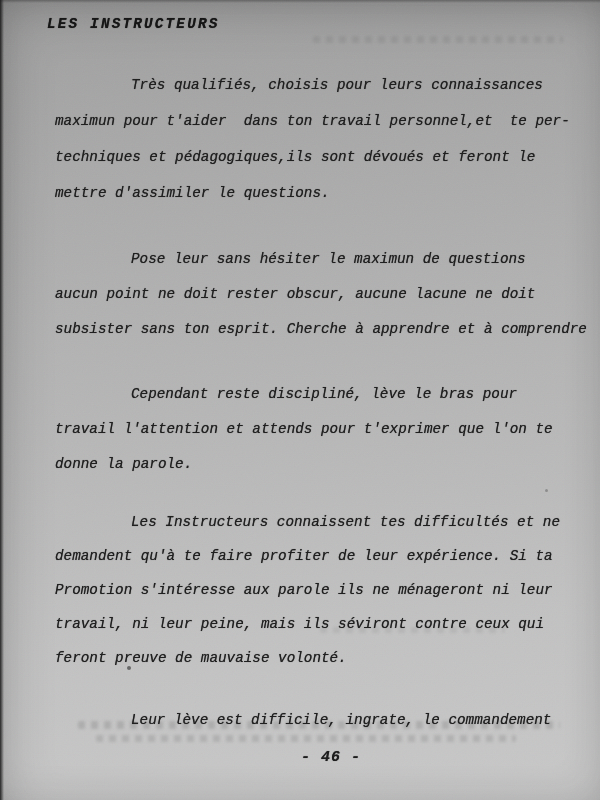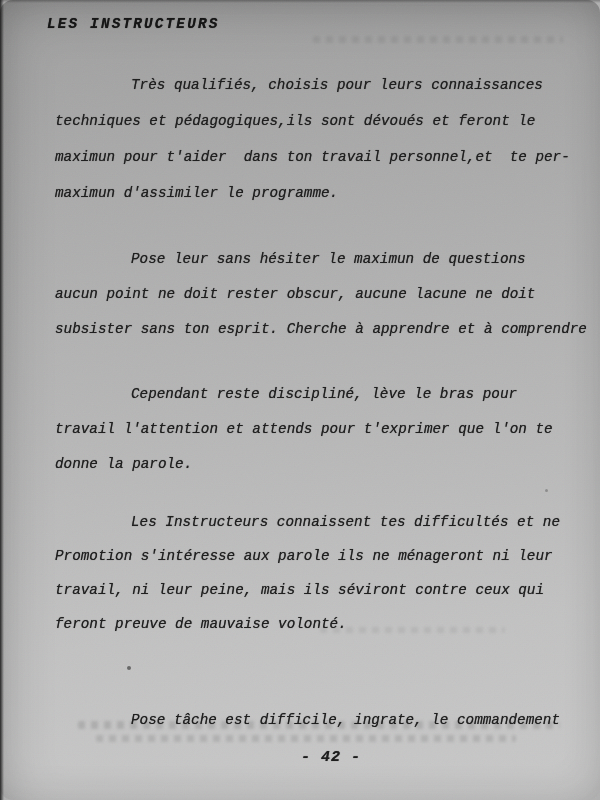--- a/index.html
+++ b/index.html
@@ -9,21 +9,20 @@
     background:#b0b0b0;
   }
   
   .paper{
     position:absolute;inset:0;
     background:linear-gradient(176deg,
       #9f9f9f 0%, #a8a8a8 18%, #b1b1b1 38%,
       #b9b9b9 58%, #c2c2c2 78%, #c8c8c8 100%);
     box-shadow:inset 10px 14px 60px -18px rgba(0,0,0,0.30),
                inset -6px -10px 50px -20px rgba(0,0,0,0.12);
-    border-radius:13px;
   }
   
   .scan-edge-left{
     position:absolute;left:0;top:0;width:4px;height:100%;
     background:linear-gradient(90deg,rgba(15,15,15,0.85),rgba(15,15,15,0));
   }
   .scan-edge-top{
     position:absolute;left:0;top:0;width:100%;height:3px;
     background:linear-gradient(180deg,rgba(30,30,30,0.35),rgba(30,30,30,0));
   }
@@ -92,42 +91,43 @@
   <div class="smudge" id="smudge-2"></div>
   <div class="smudge" id="smudge-3"></div>
   <div class="smudge" id="smudge-4"></div>
   <div class="speck" id="speck-1"></div>
   <div class="speck" id="speck-2"></div>
 
   <div class="title">LES INSTRUCTEURS</div>
 
   <p class="para" id="para-1">
     <span class="line first">Très qualifiés, choisis pour leurs connaissances</span>
+    <span class="line">maximun pour t'aider  dans ton travail personnel,et  te per-</span>
     <span class="line">techniques et pédagogiques,ils sont dévoués et feront le</span>
-    <span class="line">maximun pour t'aider  dans ton travail personnel,et  te per-</span>
-    <span class="line">maximun d'assimiler le programme.</span>
+    <span class="line">mettre d'assimiler le questions.</span>
   </p>
 
   <p class="para" id="para-2">
     <span class="line first">Pose leur sans hésiter le maximun de questions</span>
     <span class="line">aucun point ne doit rester obscur, aucune lacune ne doit</span>
     <span class="line">subsister sans ton esprit. Cherche à apprendre et à comprendre</span>
   </p>
 
   <p class="para" id="para-3">
     <span class="line first">Cependant reste discipliné, lève le bras pour</span>
     <span class="line">travail l'attention et attends pour t'exprimer que l'on te</span>
     <span class="line">donne la parole.</span>
   </p>
 
   <p class="para" id="para-4">
     <span class="line first">Les Instructeurs connaissent tes difficultés et ne</span>
+    <span class="line">demandent qu'à te faire profiter de leur expérience. Si ta</span>
     <span class="line">Promotion s'intéresse aux parole ils ne ménageront ni leur</span>
     <span class="line">travail, ni leur peine, mais ils séviront contre ceux qui</span>
     <span class="line">feront preuve de mauvaise volonté.</span>
   </p>
 
   <p class="para" id="para-5">
-    <span class="line first">Pose tâche est difficile, ingrate, le commandement</span>
+    <span class="line first">Leur lève est difficile, ingrate, le commandement</span>
   </p>
 
-  <div class="page-number">- 42 -</div>
+  <div class="page-number">- 46 -</div>
 </div>
 
 </body></html>

